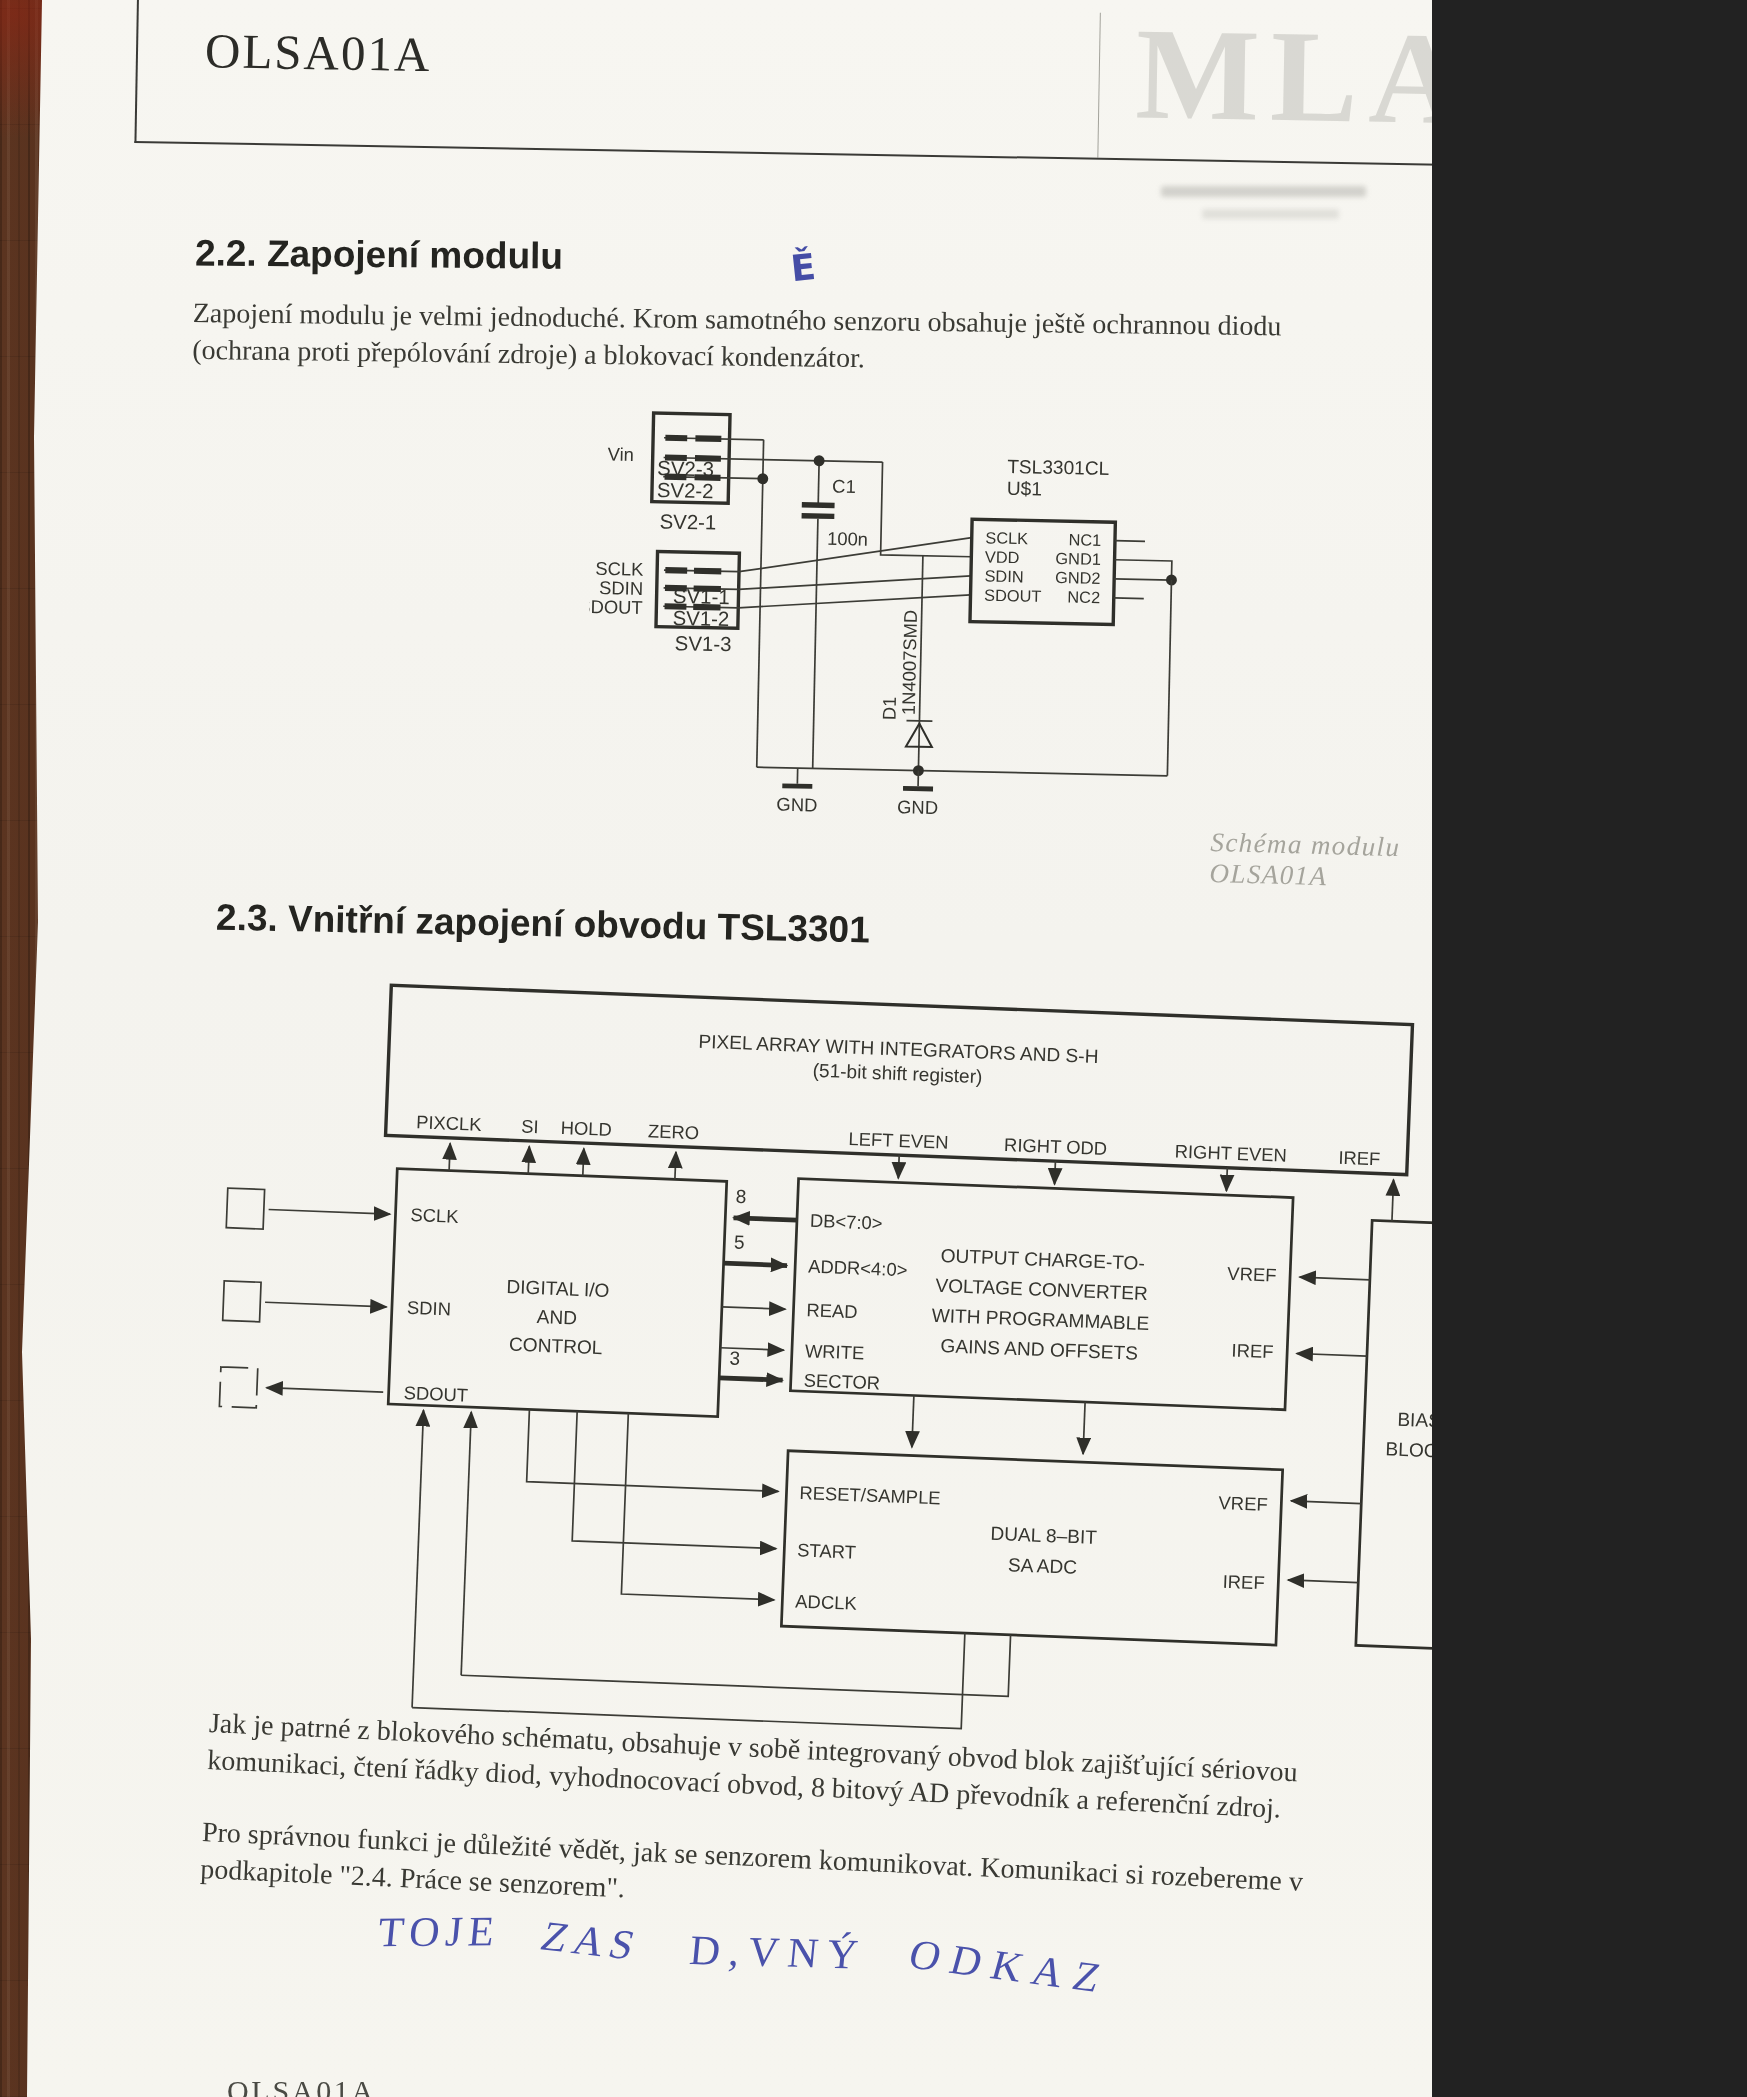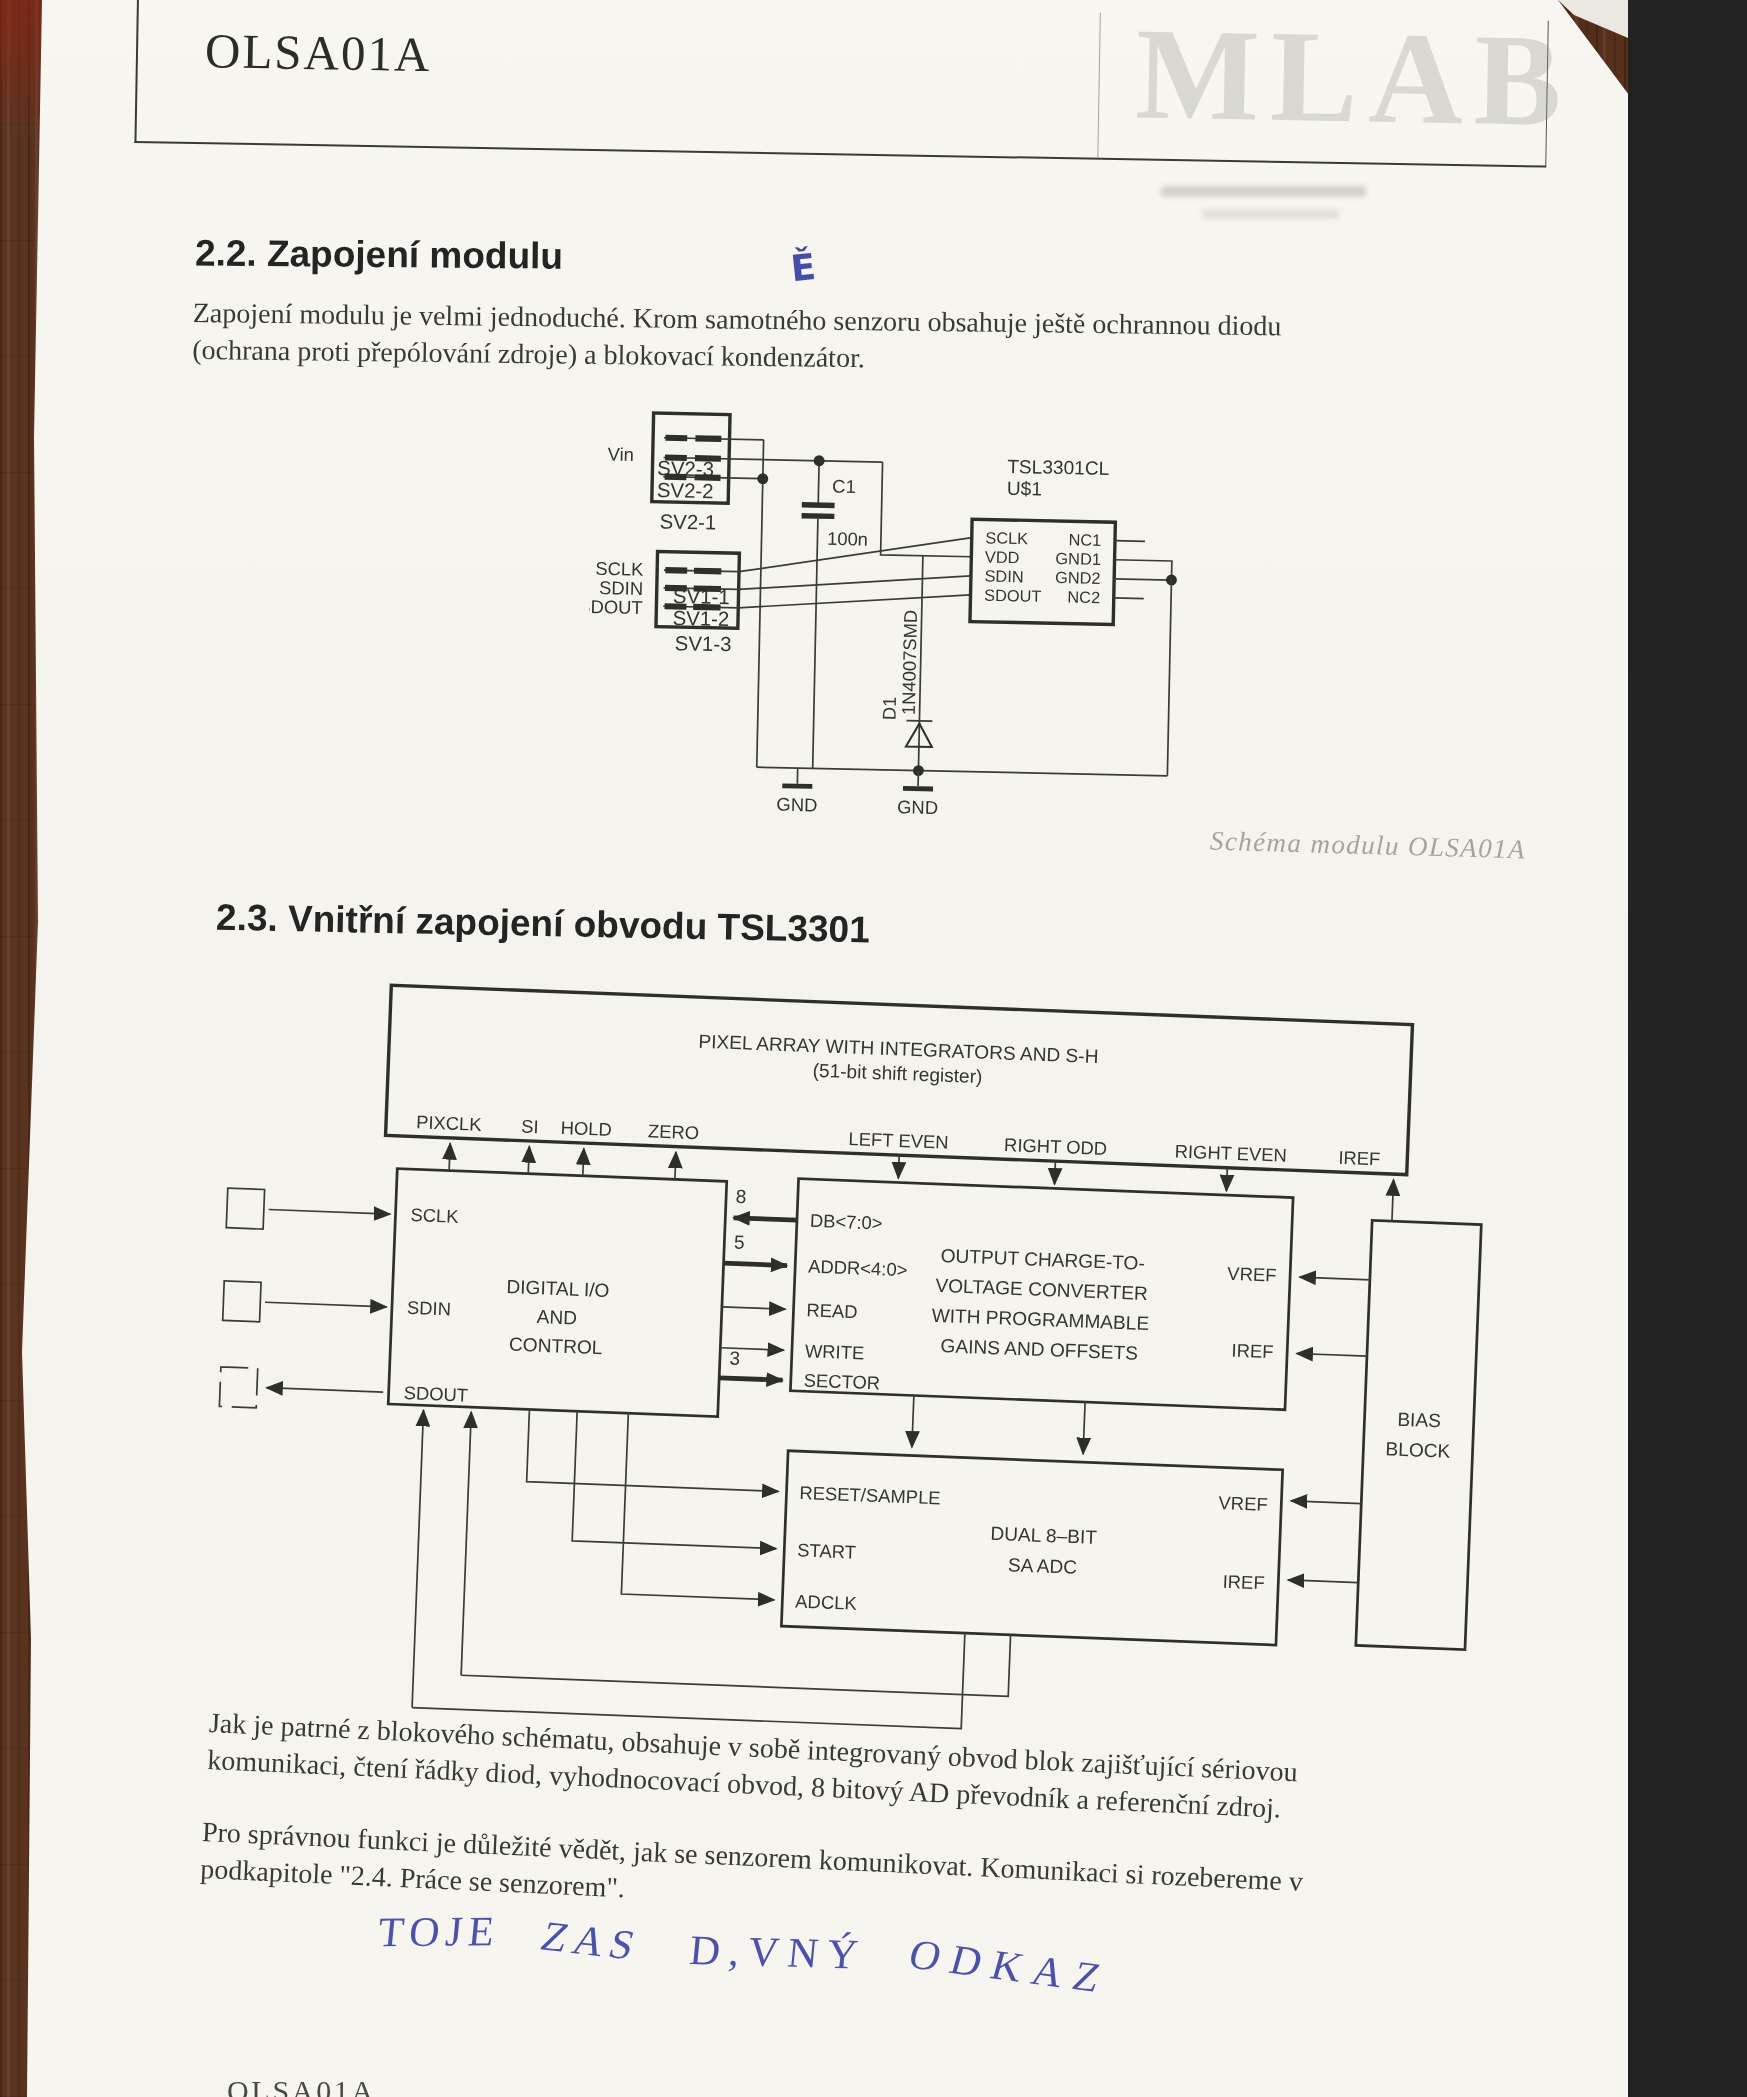--- a/index.html
+++ b/index.html
@@ -1,17 +1,17 @@
 <!DOCTYPE html>
 <html style="font-size:11px"><head>
 <meta charset="utf-8">
 <style>
   * { margin:0; padding:0; box-sizing:border-box; }
   body { background:#222; }
-  .canvas { position:relative; width:1628px; height:2097px; overflow:hidden;
+  .canvas { position:relative; width:1432px; height:2097px; overflow:hidden;
             font-family:"Liberation Serif", serif; }
 
   
   .wood { position:absolute; inset:0;
     background:
       radial-gradient(ellipse 287px 178px at 13.7px 13.7px, rgba(150,35,18,.55), rgba(150,35,18,0) 70%),
       repeating-linear-gradient(90deg, rgba(0,0,0,.22) 0 2px, rgba(0,0,0,0) 2px 7.5px,
         rgba(255,235,210,.07) 7.5px 9.6px, rgba(0,0,0,0) 9.6px 18px, rgba(0,0,0,.12) 18px 20px, rgba(0,0,0,0) 20px 28px),
       repeating-linear-gradient(0deg, rgba(0,0,0,.10) 0 1.4px, rgba(0,0,0,0) 1.4px 116px),
       linear-gradient(90deg, #5b3420 0%, #48271664 30%, #5f3a22 50%, #432212 74%, #56301c 100%),

